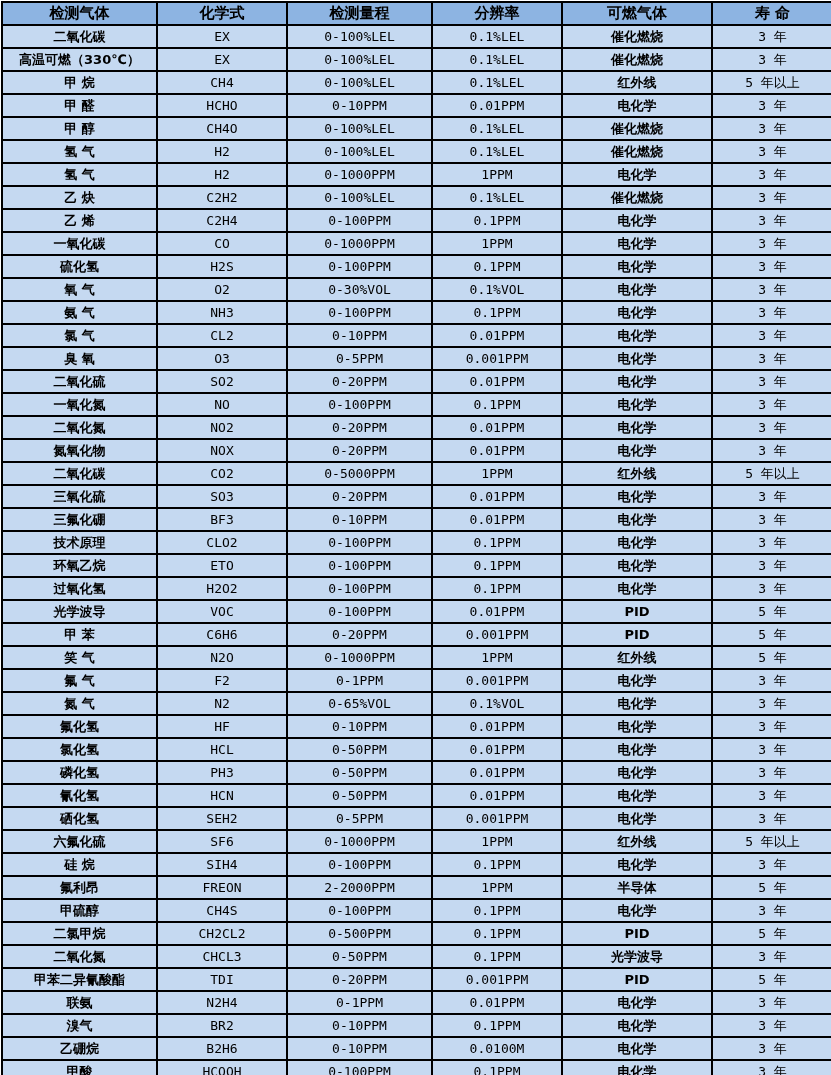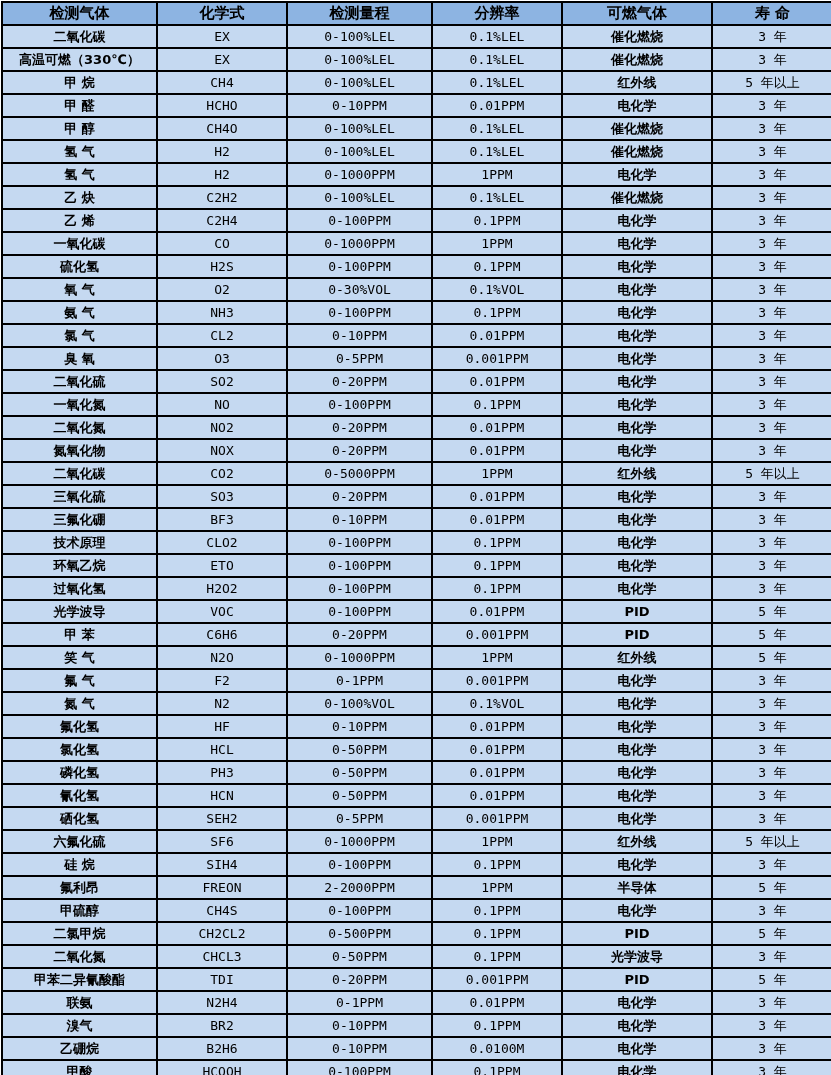--- a/index.html
+++ b/index.html
@@ -313,21 +313,21 @@
           <td class="c-zh">氟 气</td>
           <td class="c-mono">F2</td>
           <td class="c-mono">0-1PPM</td>
           <td class="c-mono">0.001PPM</td>
           <td class="c-zh">电化学</td>
           <td class="c-mono">3 年</td>
         </tr>
         <tr>
           <td class="c-zh">氮 气</td>
           <td class="c-mono">N2</td>
-          <td class="c-mono">0-100%VOL</td>
+          <td class="c-mono">0-65%VOL</td>
           <td class="c-mono">0.1%VOL</td>
           <td class="c-zh">电化学</td>
           <td class="c-mono">3 年</td>
         </tr>
         <tr>
           <td class="c-zh">氟化氢</td>
           <td class="c-mono">HF</td>
           <td class="c-mono">0-10PPM</td>
           <td class="c-mono">0.01PPM</td>
           <td class="c-zh">电化学</td>

